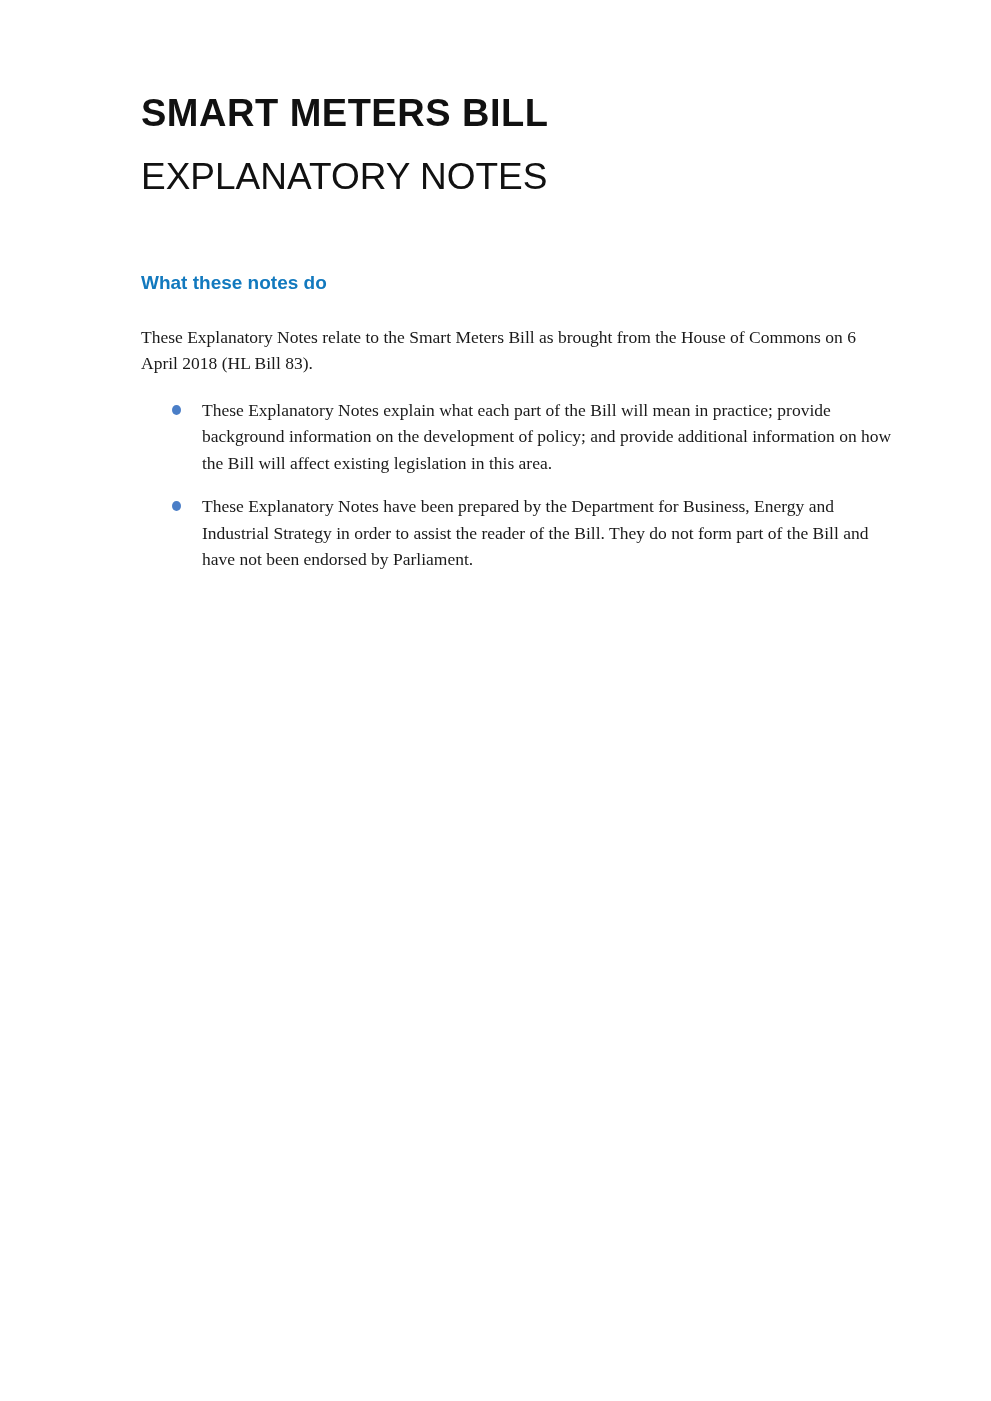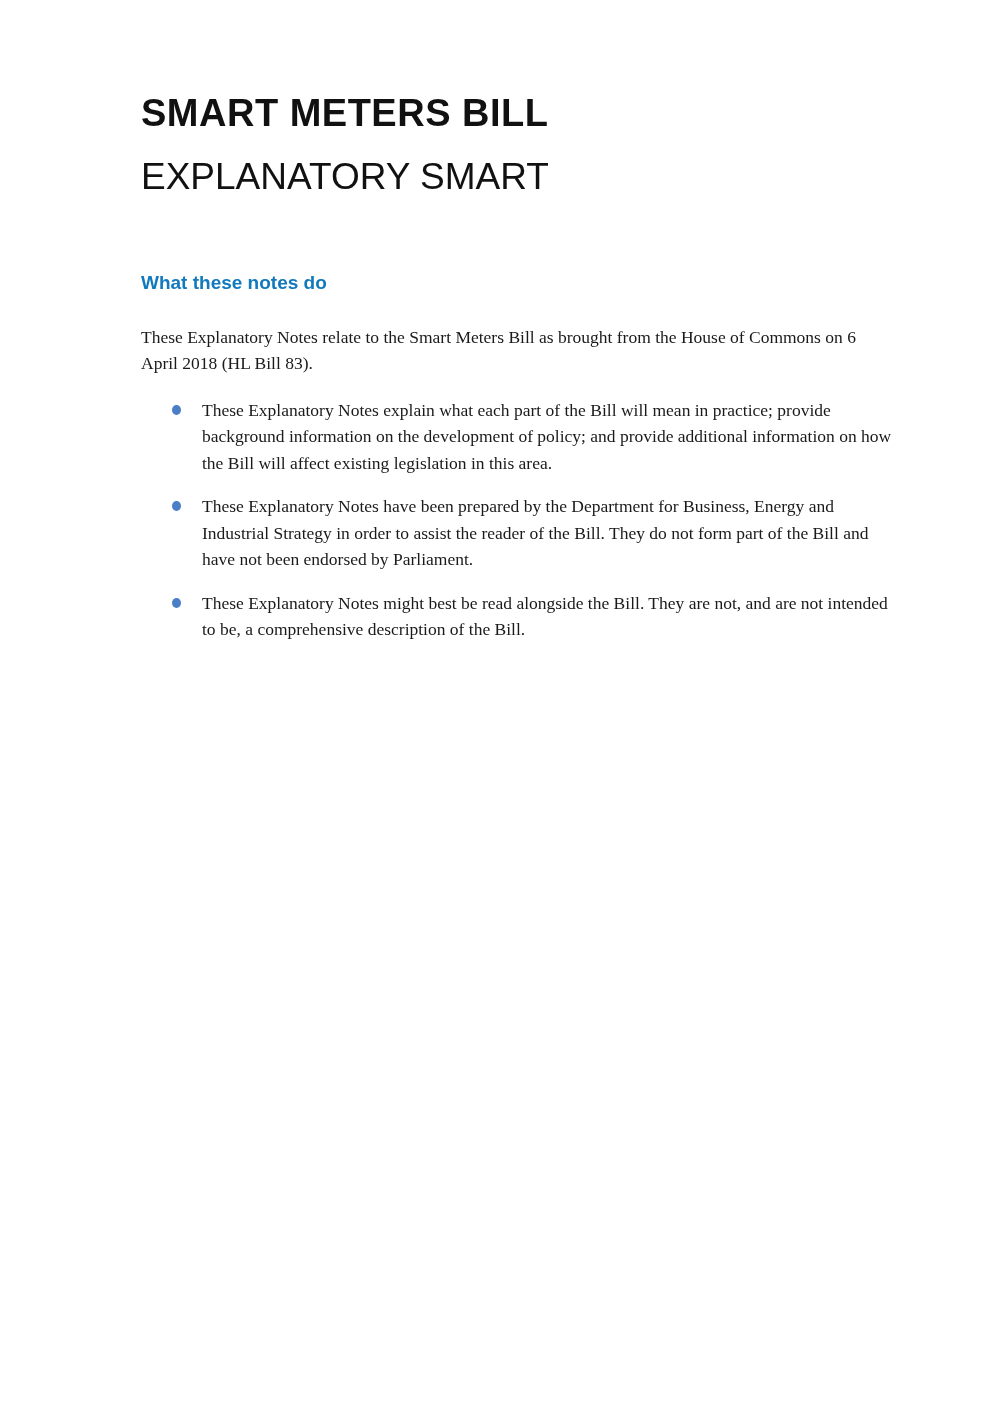--- a/index.html
+++ b/index.html
@@ -86,39 +86,35 @@
   }
 </style>
 </head>
 <body>
 
 <div class="page">
   <div class="content">
 
     <h1 class="doc-title">SMART METERS BILL</h1>
 
-    <h2 class="doc-subtitle">EXPLANATORY SMART</h2>
+    <h2 class="doc-subtitle">EXPLANATORY NOTES</h2>
 
     <h3 class="section-heading">What these notes do</h3>
 
     <p class="intro-paragraph">These Explanatory Notes relate to the Smart Meters Bill as brought from the House of Commons on 6 April 2018 (HL Bill 83).</p>
 
     <ul class="bullet-list">
       <li class="bullet-item">
         <span class="bullet-dot"></span>
         <span>These Explanatory Notes explain what each part of the Bill will mean in practice; provide background information on the development of policy; and provide additional information on how the Bill will affect existing legislation in this area.</span>
       </li>
       <li class="bullet-item">
         <span class="bullet-dot"></span>
         <span>These Explanatory Notes have been prepared by the Department for Business, Energy and Industrial Strategy in order to assist the reader of the Bill. They do not form part of the Bill and have not been endorsed by Parliament.</span>
       </li>
-      <li class="bullet-item">
-        <span class="bullet-dot"></span>
-        <span>These Explanatory Notes might best be read alongside the Bill. They are not, and are not intended to be, a comprehensive description of the Bill.</span>
-      </li>
     </ul>
 
   </div>
 
   <div class="page-footer">
     <span>HL Bill 83–EN</span>
     <span>90/1</span>
   </div>
 </div>
 

